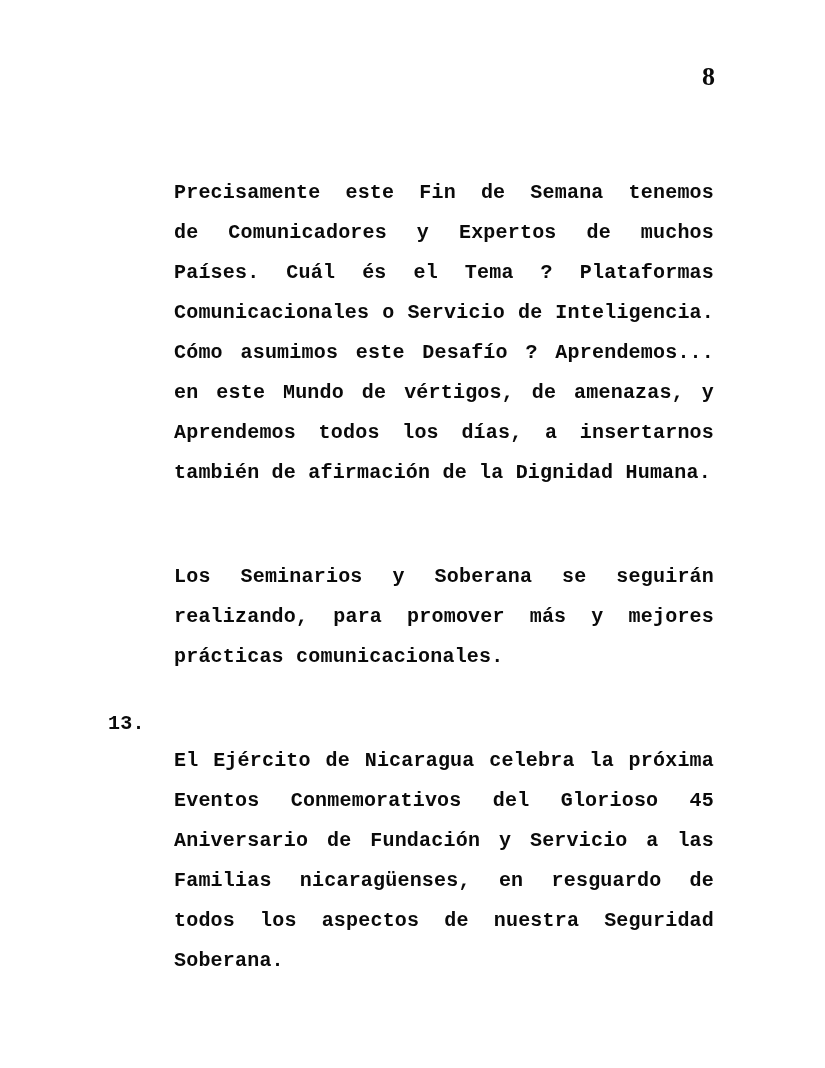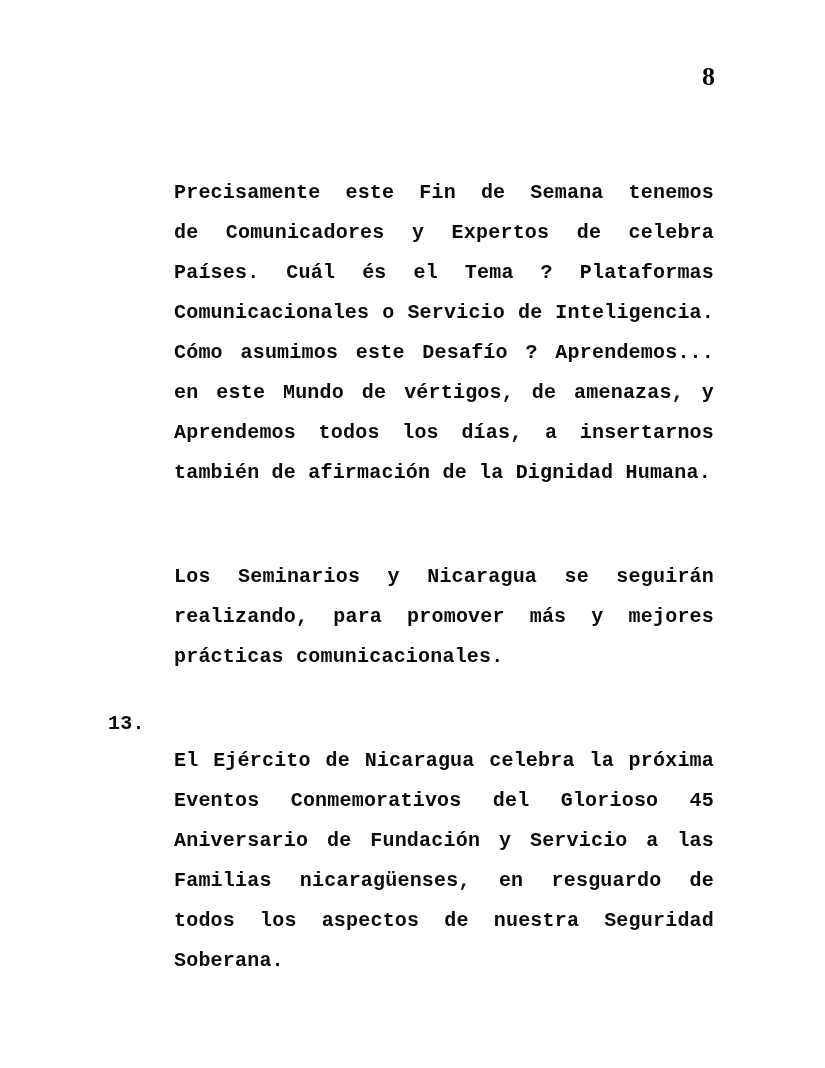--- a/index.html
+++ b/index.html
@@ -55,33 +55,33 @@
 </head>
 <body>
 
 <div class="page">
   <div class="page-number">8</div>
   <div class="doc-body">
       <div class="paragraph">
         <div class="marker"></div>
         <div class="lines">
           <div class="line">Precisamente este Fin de Semana tenemos</div>
-          <div class="line">de Comunicadores y Expertos de celebra</div>
+          <div class="line">de Comunicadores y Expertos de muchos</div>
           <div class="line">Países. Cuál és el Tema ? Plataformas</div>
           <div class="line">Comunicacionales o Servicio de Inteligencia.</div>
           <div class="line">Cómo asumimos este Desafío ? Aprendemos...</div>
           <div class="line">en este Mundo de vértigos, de amenazas, y</div>
           <div class="line">Aprendemos todos los días, a insertarnos</div>
           <div class="line last">también de afirmación de la Dignidad Humana.</div>
         </div>
       </div>
       <div class="paragraph">
         <div class="marker"></div>
         <div class="lines">
-          <div class="line">Los Seminarios y Nicaragua se seguirán</div>
+          <div class="line">Los Seminarios y Soberana se seguirán</div>
           <div class="line">realizando, para promover más y mejores</div>
           <div class="line last">prácticas comunicacionales.</div>
         </div>
       </div>
       <div class="paragraph">
         <div class="marker">13.</div>
         <div class="lines">
           <div class="line">El Ejército de Nicaragua celebra la próxima</div>
           <div class="line">Eventos Conmemorativos del Glorioso 45</div>
           <div class="line">Aniversario de Fundación y Servicio a las</div>

